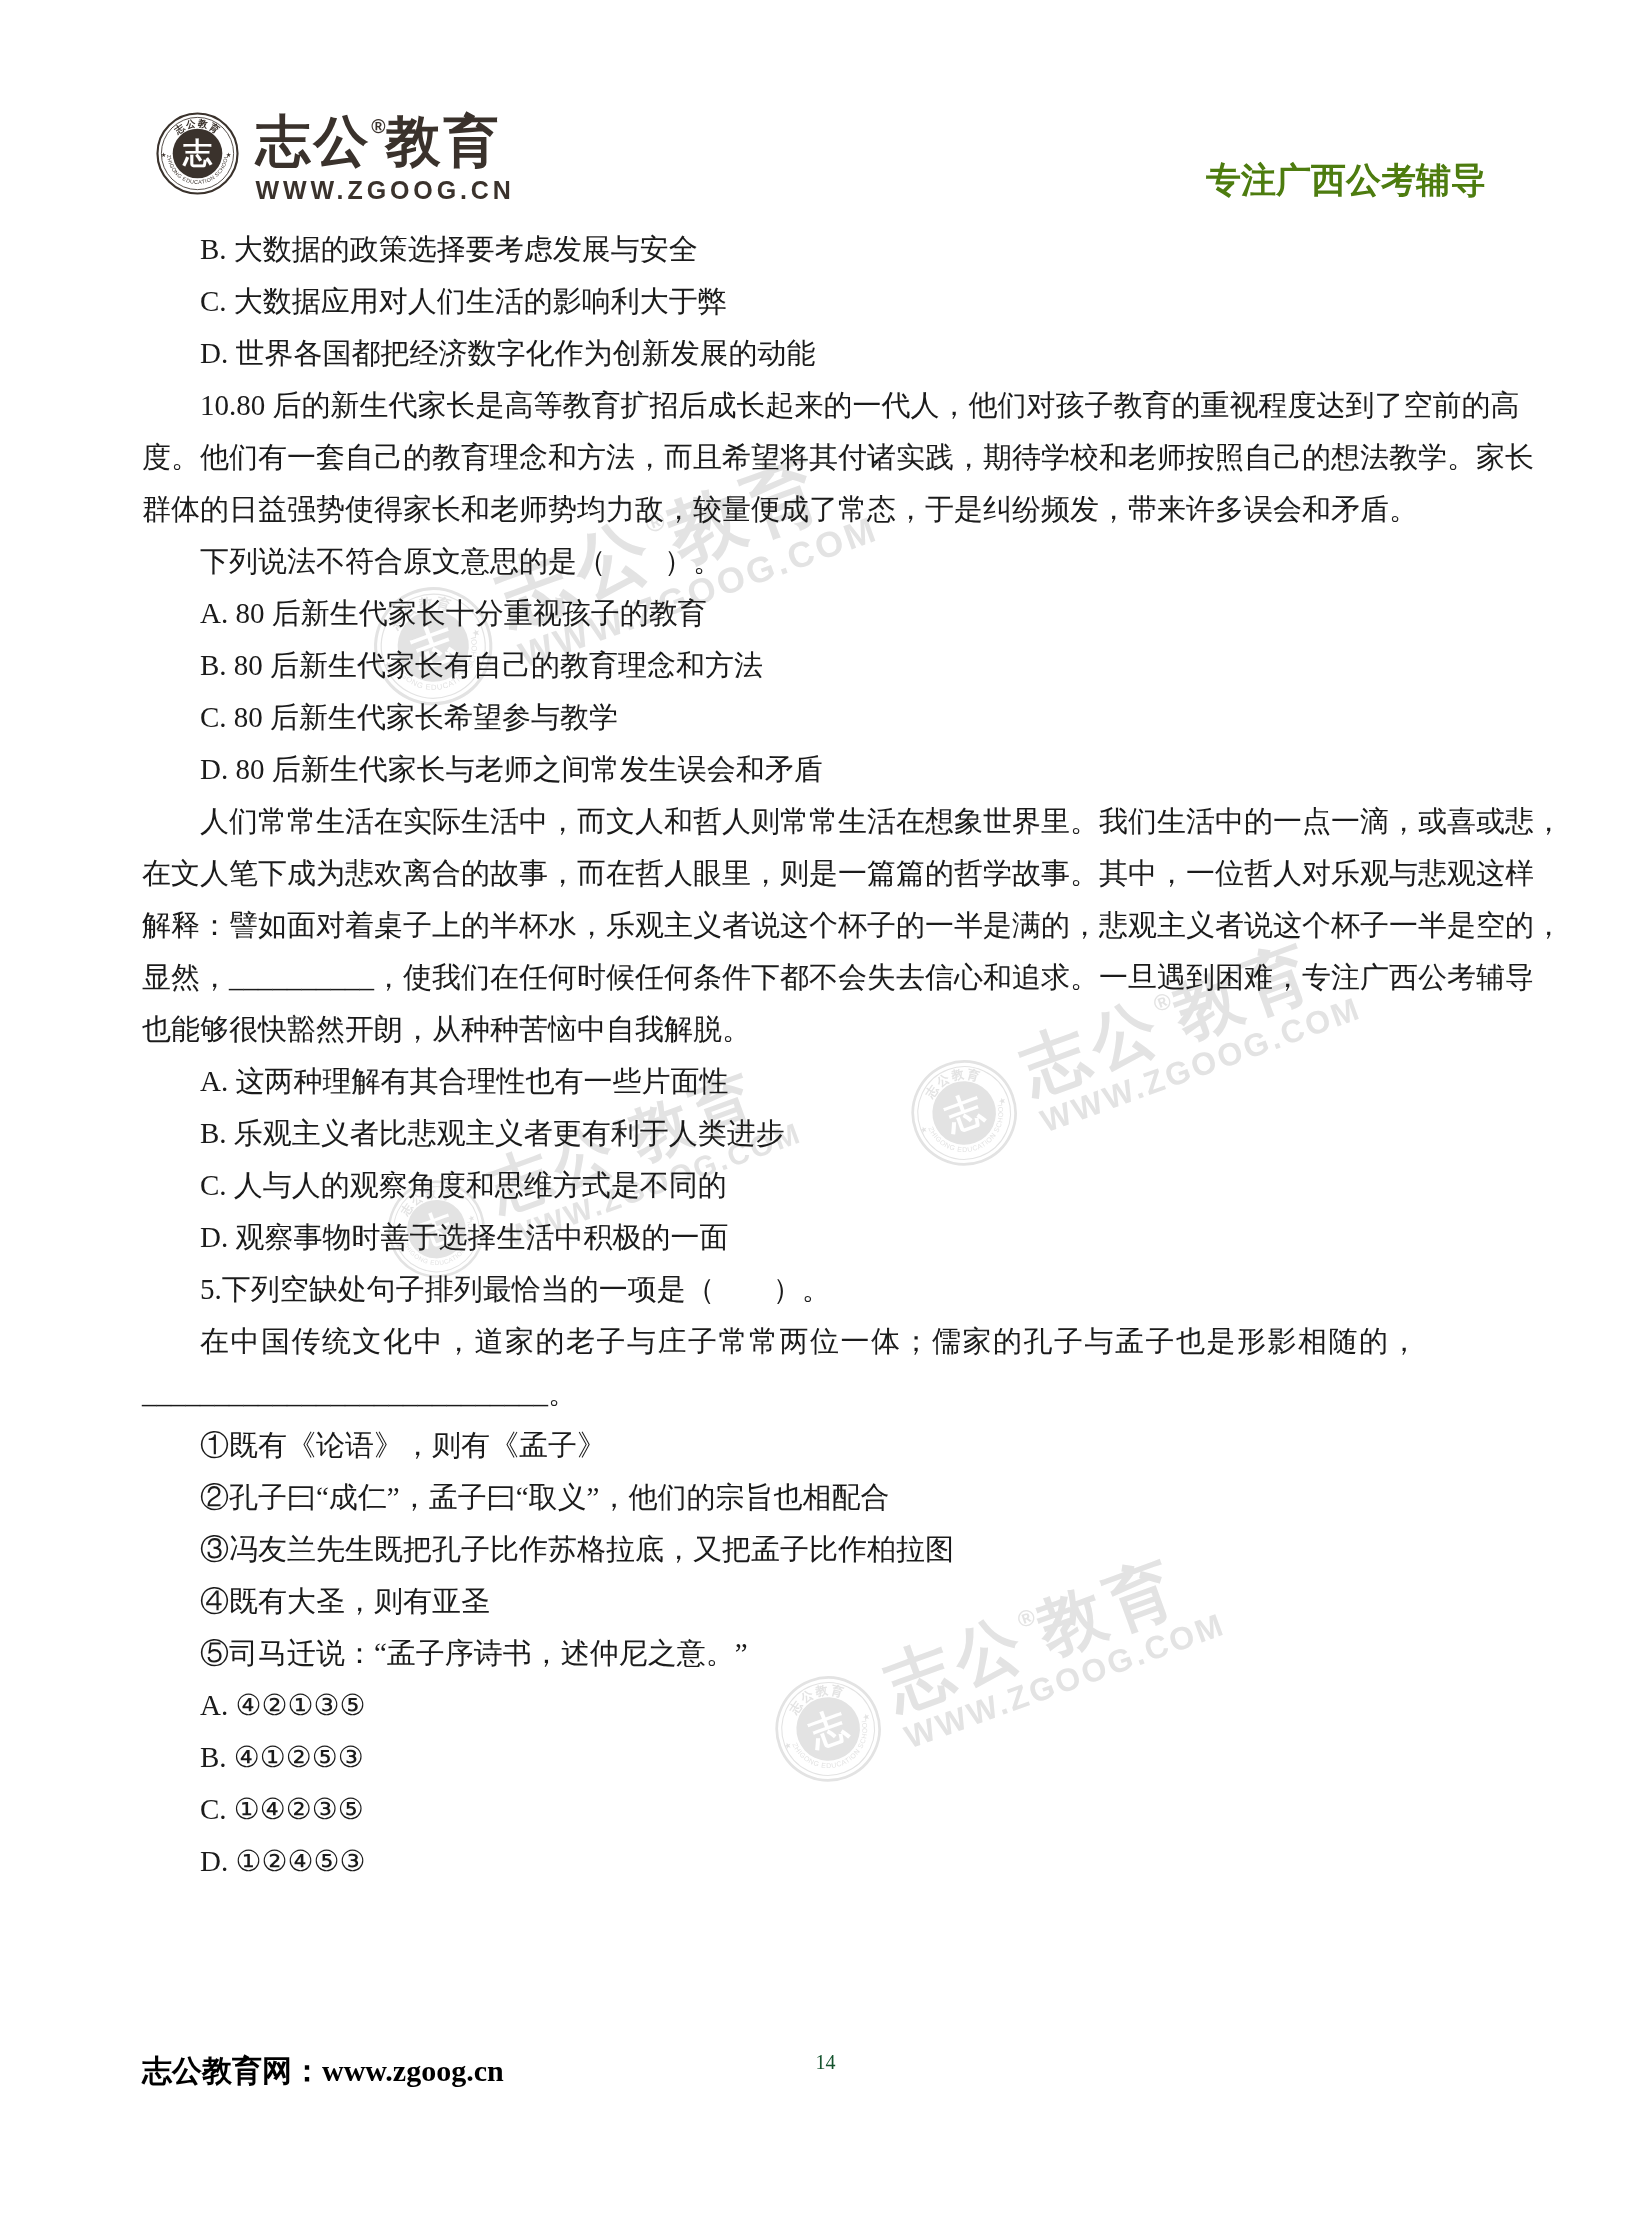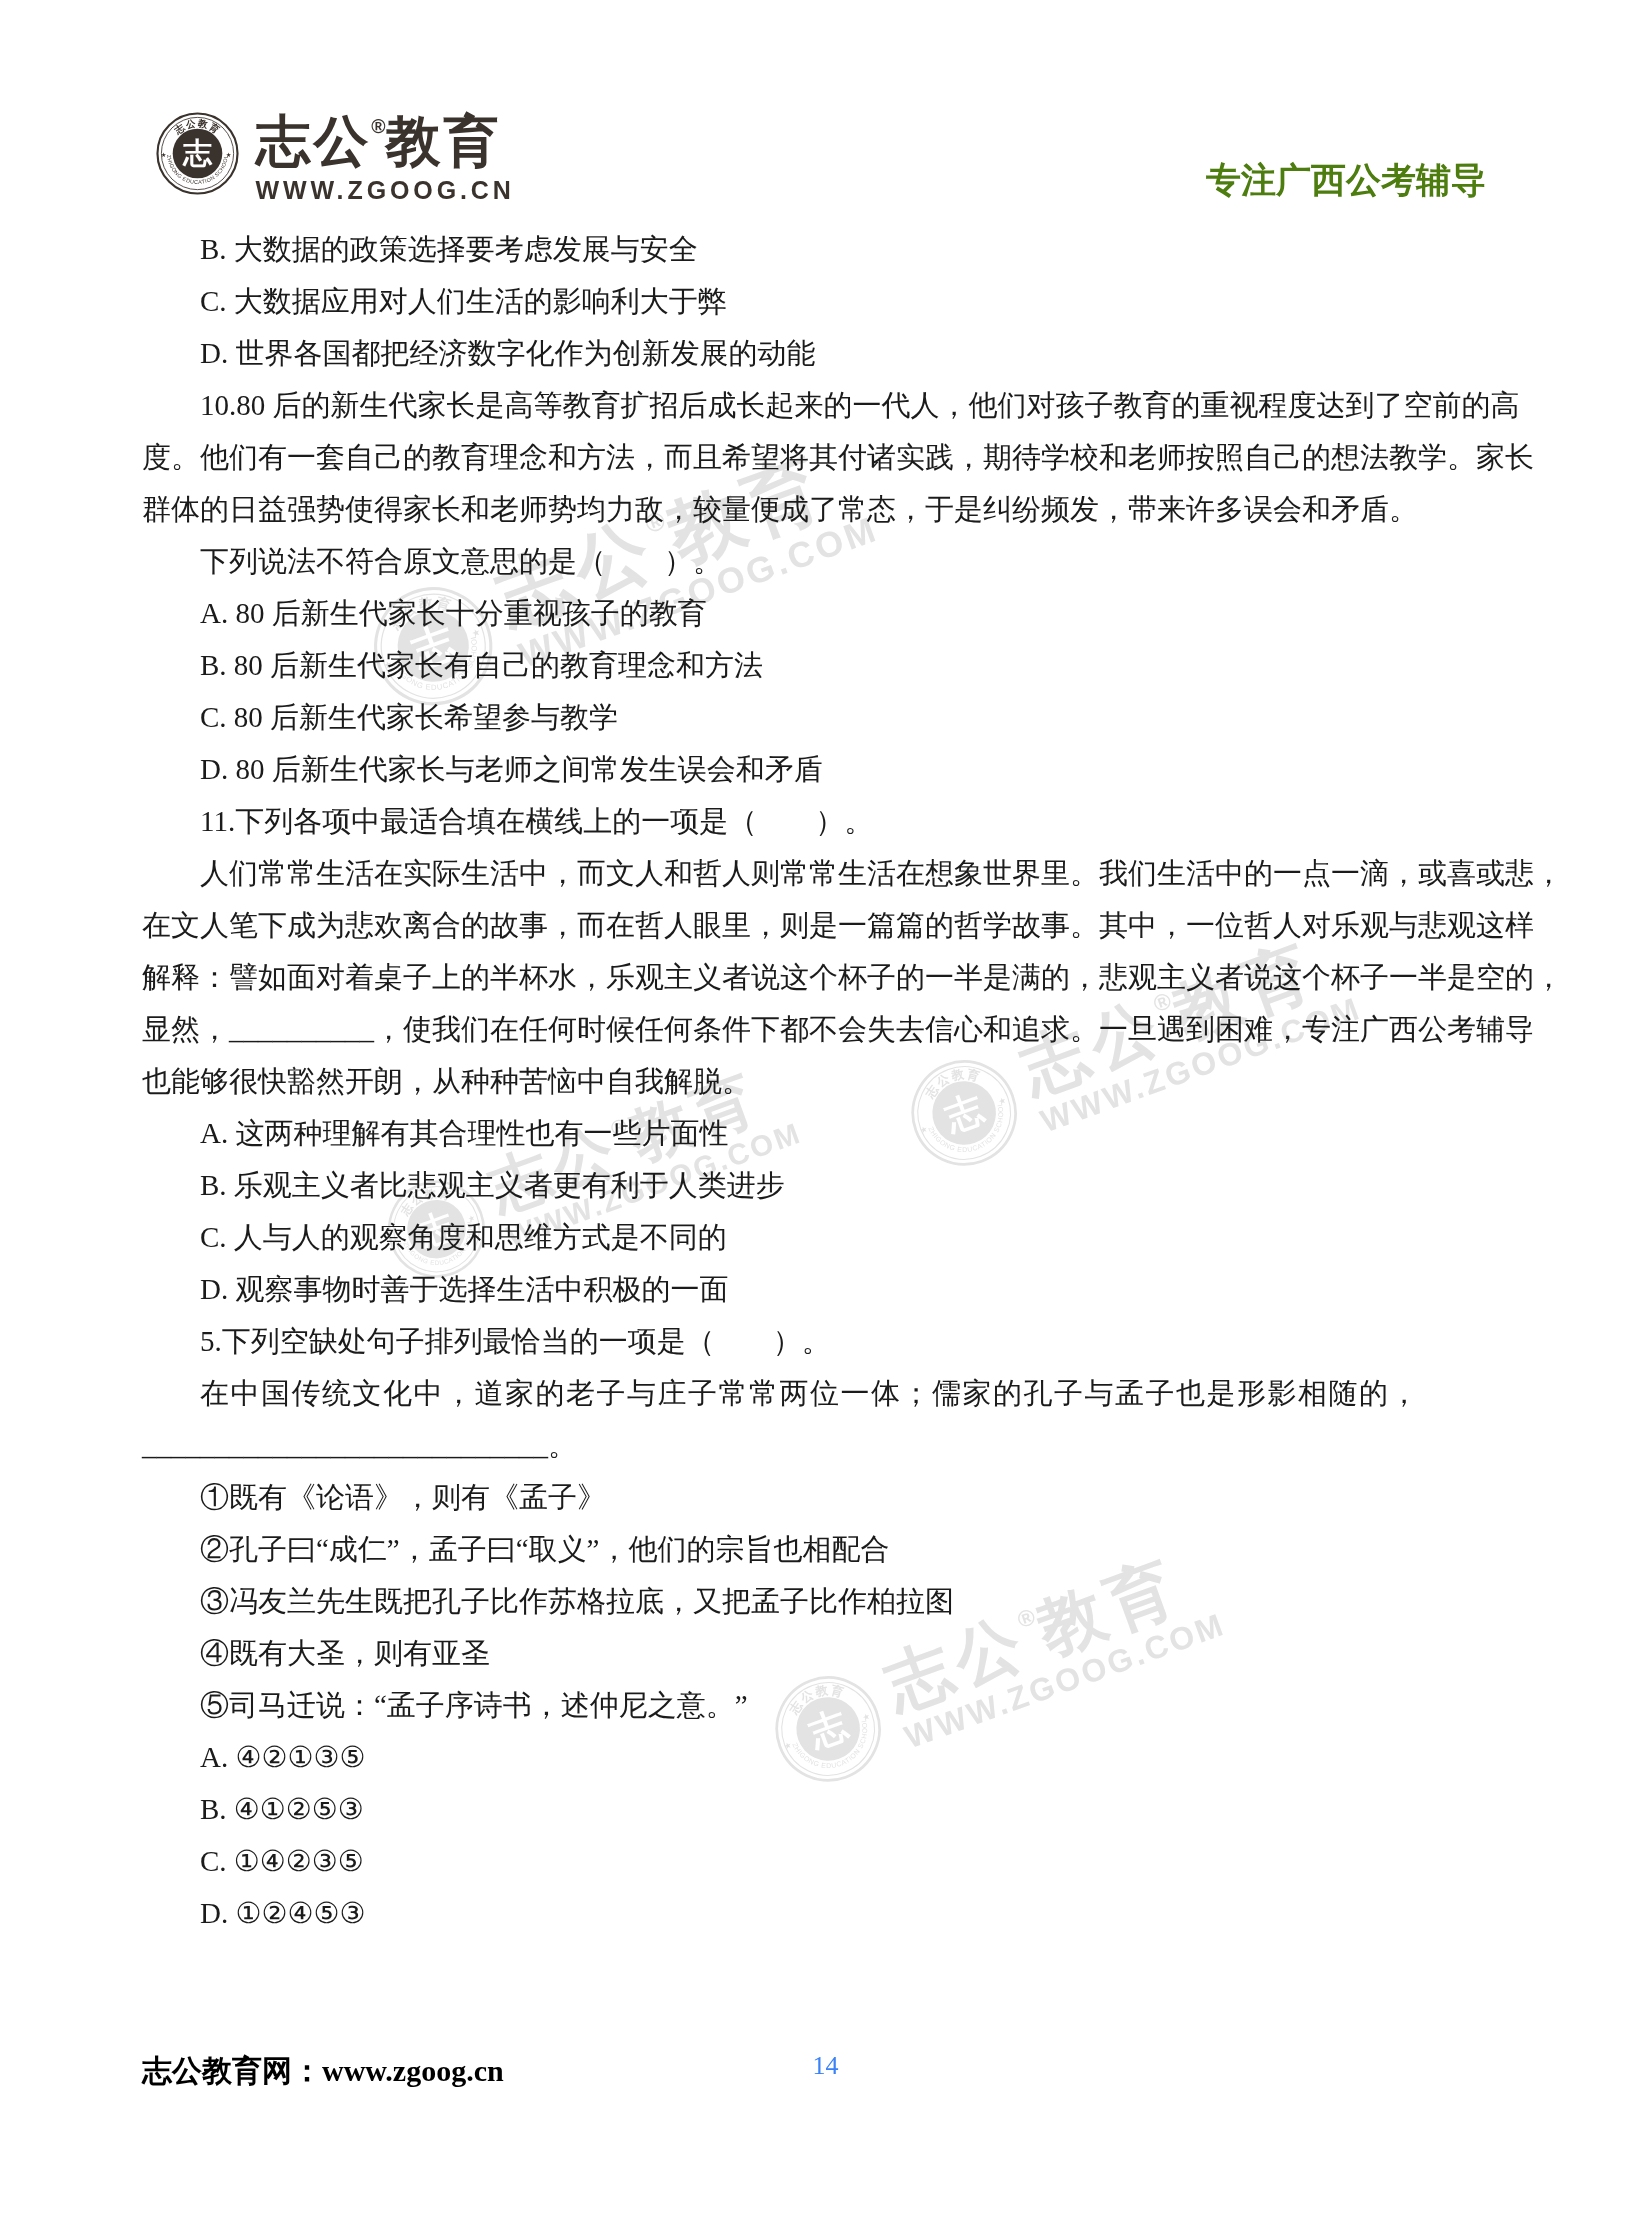--- a/index.html
+++ b/index.html
@@ -61,21 +61,21 @@
 
   
   .footer-site {
     position:absolute; left:142px; top:2051px; z-index:1;
     font-size:30px; font-weight:bold; white-space:nowrap; color:#000;
   }
   .footer-site .cn { font-family:"Liberation Sans","DejaVu Sans",sans-serif; }
   .footer-site .url { font-family:"Liberation Serif","DejaVu Serif",serif; }
   .page-number {
     position:absolute; left:0; top:2051px; width:100%; text-align:center;
-    font-size:26px; color:#3b82f6; z-index:1;
+    font-size:20px; color:#14532d; z-index:1;
   }
 </style>
 </head>
 <body>
 
 <svg width="0" height="0" style="position:absolute">
   <defs>
     <path id="sealArcTop" d="M 22 60 A 38 38 0 0 1 98 60"></path>
     <path id="sealArcBottom" d="M 17 60 A 43 43 0 0 0 103 60"></path>
   </defs>
@@ -203,21 +203,20 @@
       <p class="line ind">C. 大数据应用对人们生活的影响利大于弊</p>
       <p class="line ind">D. 世界各国都把经济数字化作为创新发展的动能</p>
       <p class="line ind">10.80 后的新生代家长是高等教育扩招后成长起来的一代人，他们对孩子教育的重视程度达到了空前的高</p>
       <p class="line">度。他们有一套自己的教育理念和方法，而且希望将其付诸实践，期待学校和老师按照自己的想法教学。家长</p>
       <p class="line">群体的日益强势使得家长和老师势均力敌，较量便成了常态，于是纠纷频发，带来许多误会和矛盾。</p>
       <p class="line ind">下列说法不符合原文意思的是（　　）。</p>
       <p class="line ind">A. 80 后新生代家长十分重视孩子的教育</p>
       <p class="line ind">B. 80 后新生代家长有自己的教育理念和方法</p>
       <p class="line ind">C. 80 后新生代家长希望参与教学</p>
       <p class="line ind">D. 80 后新生代家长与老师之间常发生误会和矛盾</p>
-      <p class="line ind">11.下列各项中最适合填在横线上的一项是（　　）。</p>
       <p class="line ind">人们常常生活在实际生活中，而文人和哲人则常常生活在想象世界里。我们生活中的一点一滴，或喜或悲，</p>
       <p class="line">在文人笔下成为悲欢离合的故事，而在哲人眼里，则是一篇篇的哲学故事。其中，一位哲人对乐观与悲观这样</p>
       <p class="line">解释：譬如面对着桌子上的半杯水，乐观主义者说这个杯子的一半是满的，悲观主义者说这个杯子一半是空的，</p>
       <p class="line">显然，__________，使我们在任何时候任何条件下都不会失去信心和追求。一旦遇到困难，专注广西公考辅导</p>
       <p class="line">也能够很快豁然开朗，从种种苦恼中自我解脱。</p>
       <p class="line ind">A. 这两种理解有其合理性也有一些片面性</p>
       <p class="line ind">B. 乐观主义者比悲观主义者更有利于人类进步</p>
       <p class="line ind">C. 人与人的观察角度和思维方式是不同的</p>
       <p class="line ind">D. 观察事物时善于选择生活中积极的一面</p>
       <p class="line ind">5.下列空缺处句子排列最恰当的一项是（　　）。</p>

